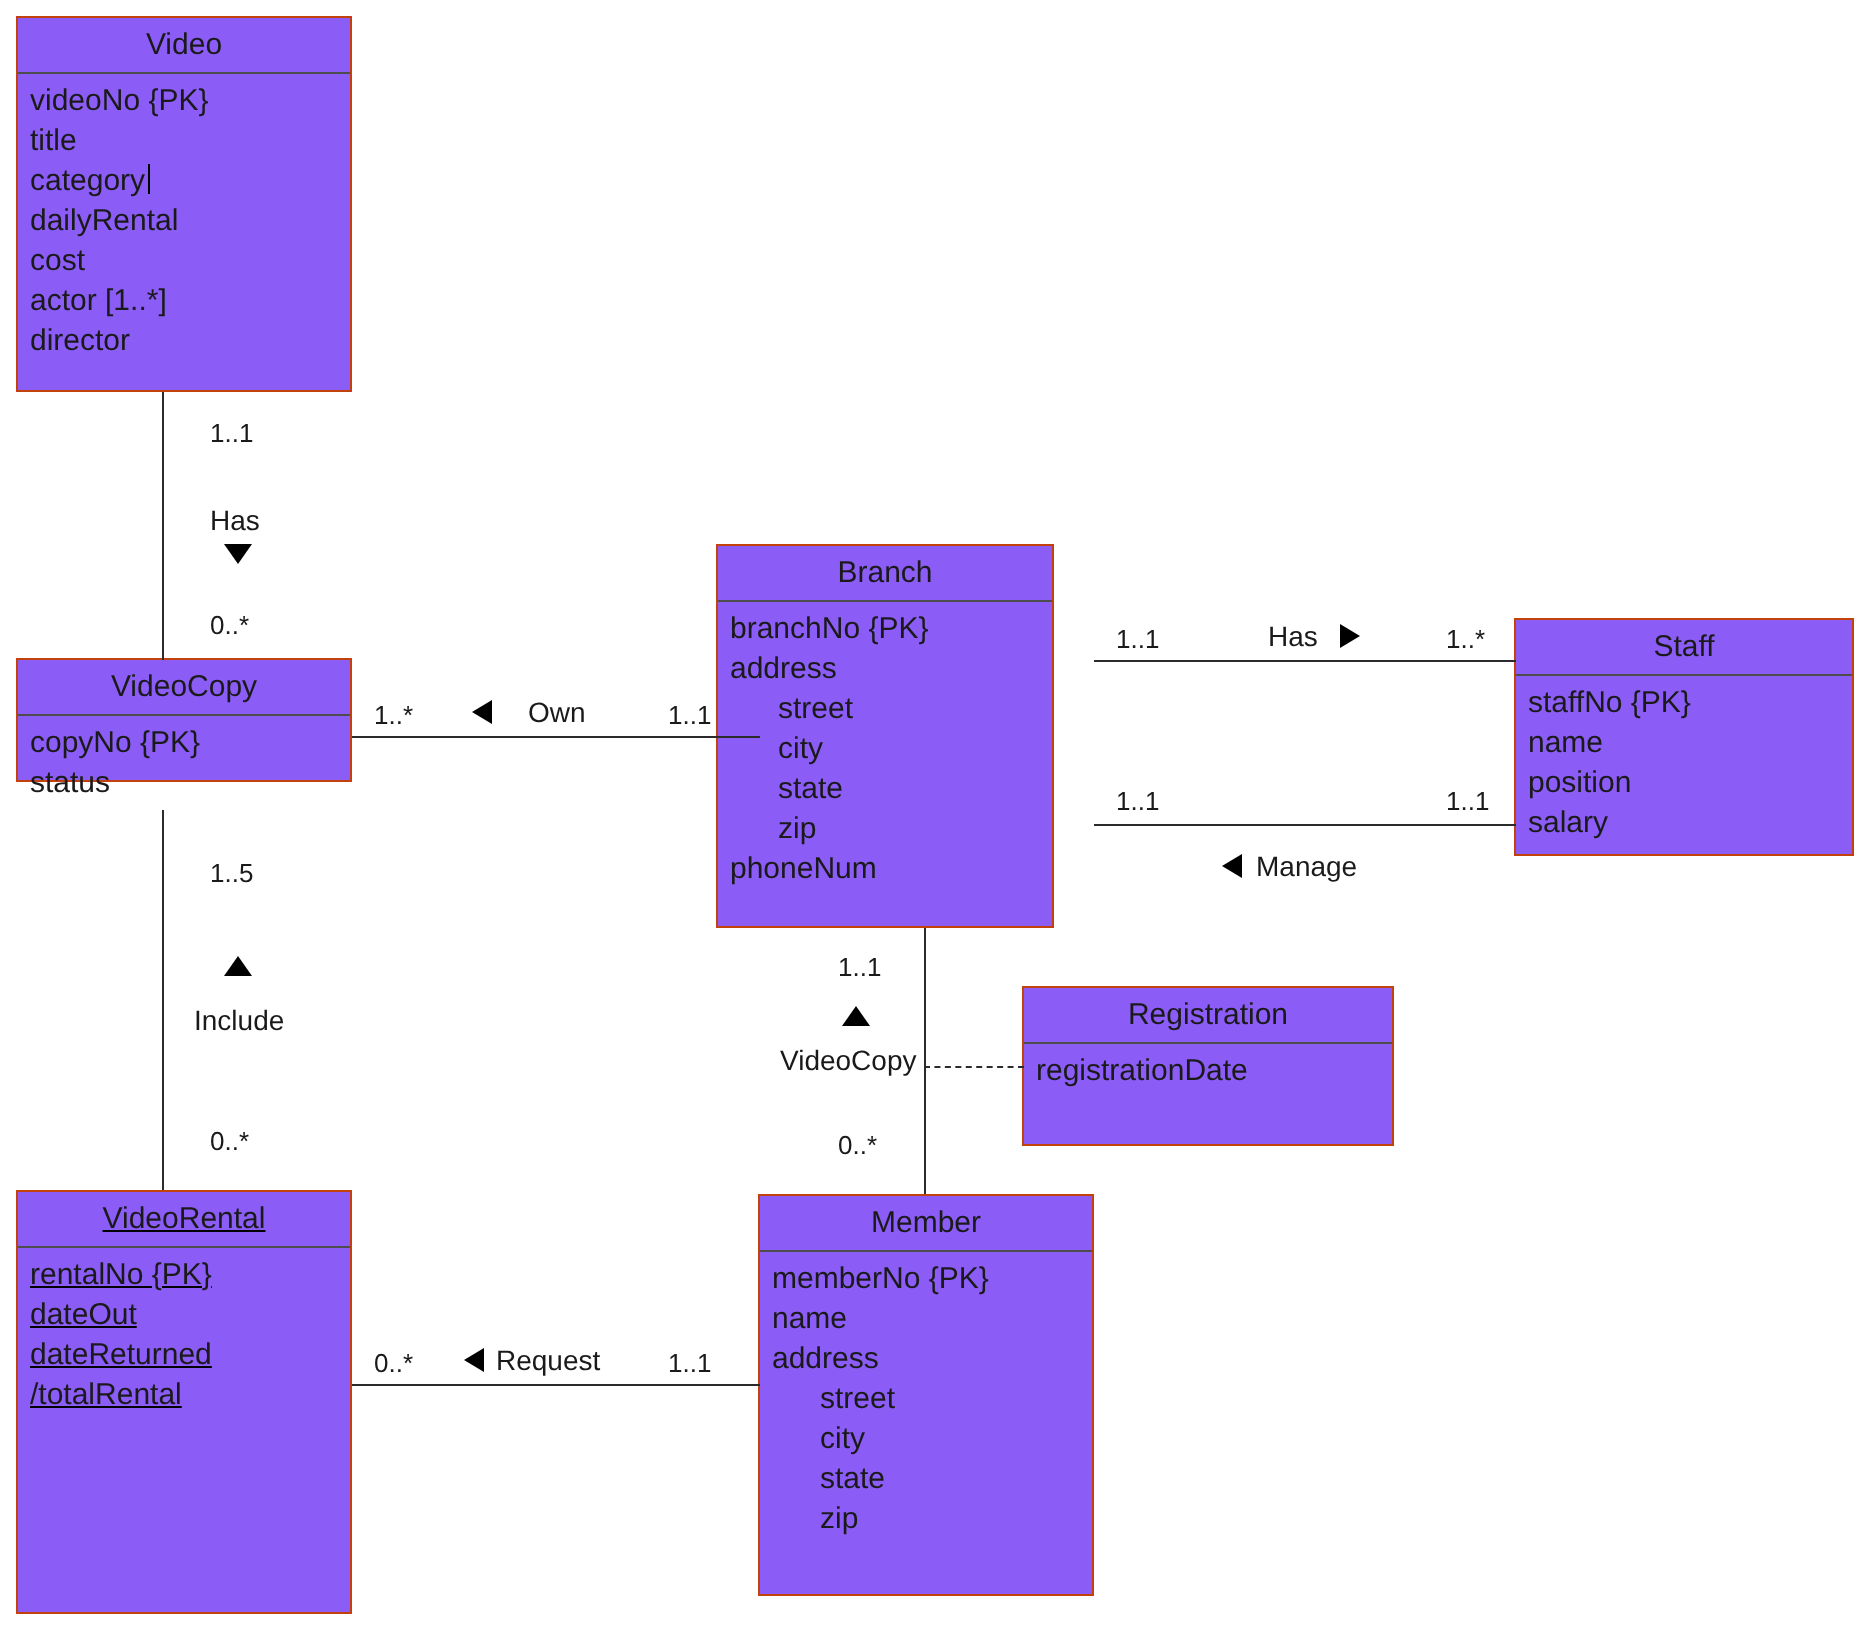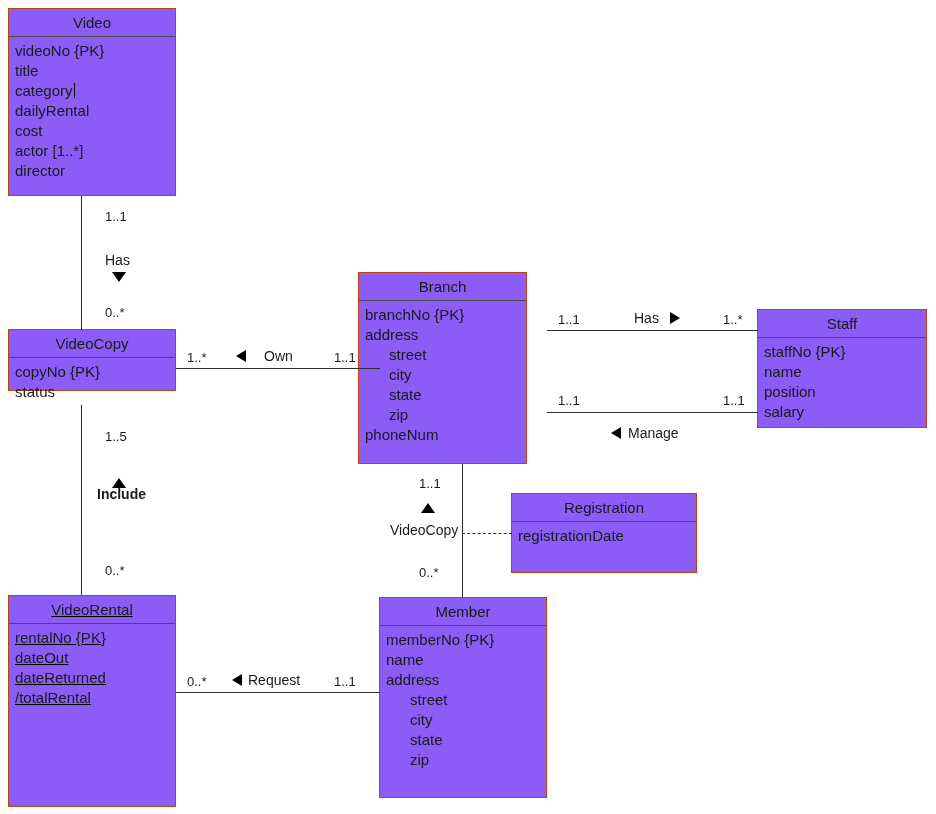--- a/index.html
+++ b/index.html
@@ -196,21 +196,21 @@
 
   <div class="ln-h" style="left:176px; top:368px; width:204px;"></div>
   <div class="mult" style="left:187px; top:351px;">1..*</div>
   <div class="tri tri-left" style="left:236px; top:350px;"></div>
   <div class="rolelbl" style="left:252px; top:349px;margin-left:12px;">Own</div>
   <div class="mult" style="left:334px; top:351px;">1..1</div>
 
   <div class="ln-v" style="left:81px; top:405px; height:190px;"></div>
   <div class="mult" style="left:105px; top:430px;">1..5</div>
   <div class="tri tri-up" style="left:112px; top:478px;"></div>
-  <div class="rolelbl" style="left:97px; top:487px;font-weight:bold;">Include</div>
+  <div class="rolelbl" style="left:97px; top:503px;">Include</div>
   <div class="mult" style="left:105px; top:564px;">0..*</div>
 
   <div class="ln-h" style="left:547px; top:330px; width:211px;"></div>
   <div class="mult" style="left:558px; top:313px;">1..1</div>
   <div class="rolelbl" style="left:634px; top:311px;">Has</div>
   <div class="tri tri-right" style="left:670px; top:312px;"></div>
   <div class="mult" style="left:723px; top:313px;">1..*</div>
 
   <div class="ln-h" style="left:547px; top:412px; width:211px;"></div>
   <div class="mult" style="left:558px; top:394px;">1..1</div>

